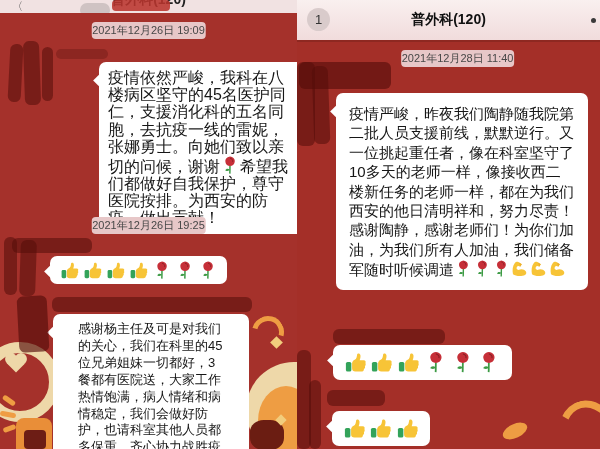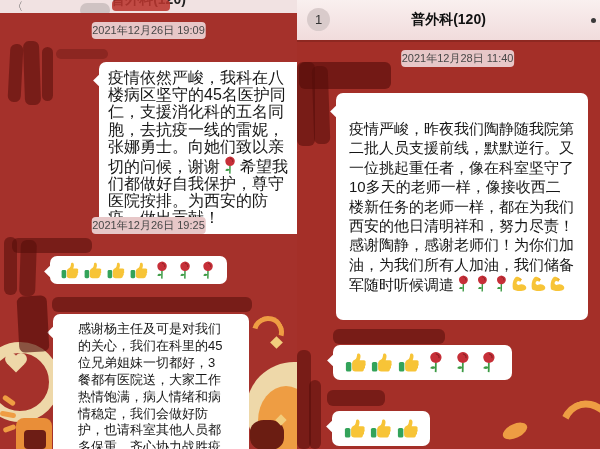--- a/index.html
+++ b/index.html
@@ -28,21 +28,21 @@
   .pill{position:absolute;left:50%;transform:translateX(-50%);background:#e7c7c8;color:#474747;
         font-size:11px;line-height:17px;height:17px;padding:0 1px;border-radius:4px;white-space:nowrap;z-index:3;}
   .pill.p1{top:22px;} .pill.p2{top:217px;} .pill.pr{top:50px;left:53%;}
 
   
   .bubble{position:absolute;background:#fff;border-radius:7px;color:#161616;box-sizing:border-box;z-index:2;}
   .tailL{position:absolute;left:-4px;top:14px;width:9px;height:9px;background:#fff;transform:rotate(45deg);}
   .lb1{left:55px;top:62px;width:207px;padding:7px 9px;font-size:16px;line-height:17.2px;margin-left:44px;}
   .lb2{left:50px;top:256px;padding:4px 8px;font-size:16px;white-space:nowrap;}
   .lb3{left:53px;top:314px;width:196px;padding:7px 25px;font-size:13px;line-height:16.9px;}
-  .rb1{left:39px;top:93px;width:252px;padding:26px 13px;font-size:15px;line-height:19.4px;}
+  .rb1{left:39px;top:93px;width:252px;padding:11px 13px;font-size:15px;line-height:19.4px;}
   .rb2{left:36px;top:345px;padding:5px 9px;font-size:19px;white-space:nowrap;}
   .rb3{left:35px;top:411px;padding:5px 9px;font-size:19px;white-space:nowrap;}
   .rb2 .tailL,.rb3 .tailL,.lb2 .tailL{top:11px;}
 
   
   .emj{display:inline-block;vertical-align:-0.22em;}
   .emj svg{width:1.25em;height:1.25em;display:block;}
   .emoji-row .emj{margin:0 1.5px;}
 
   

